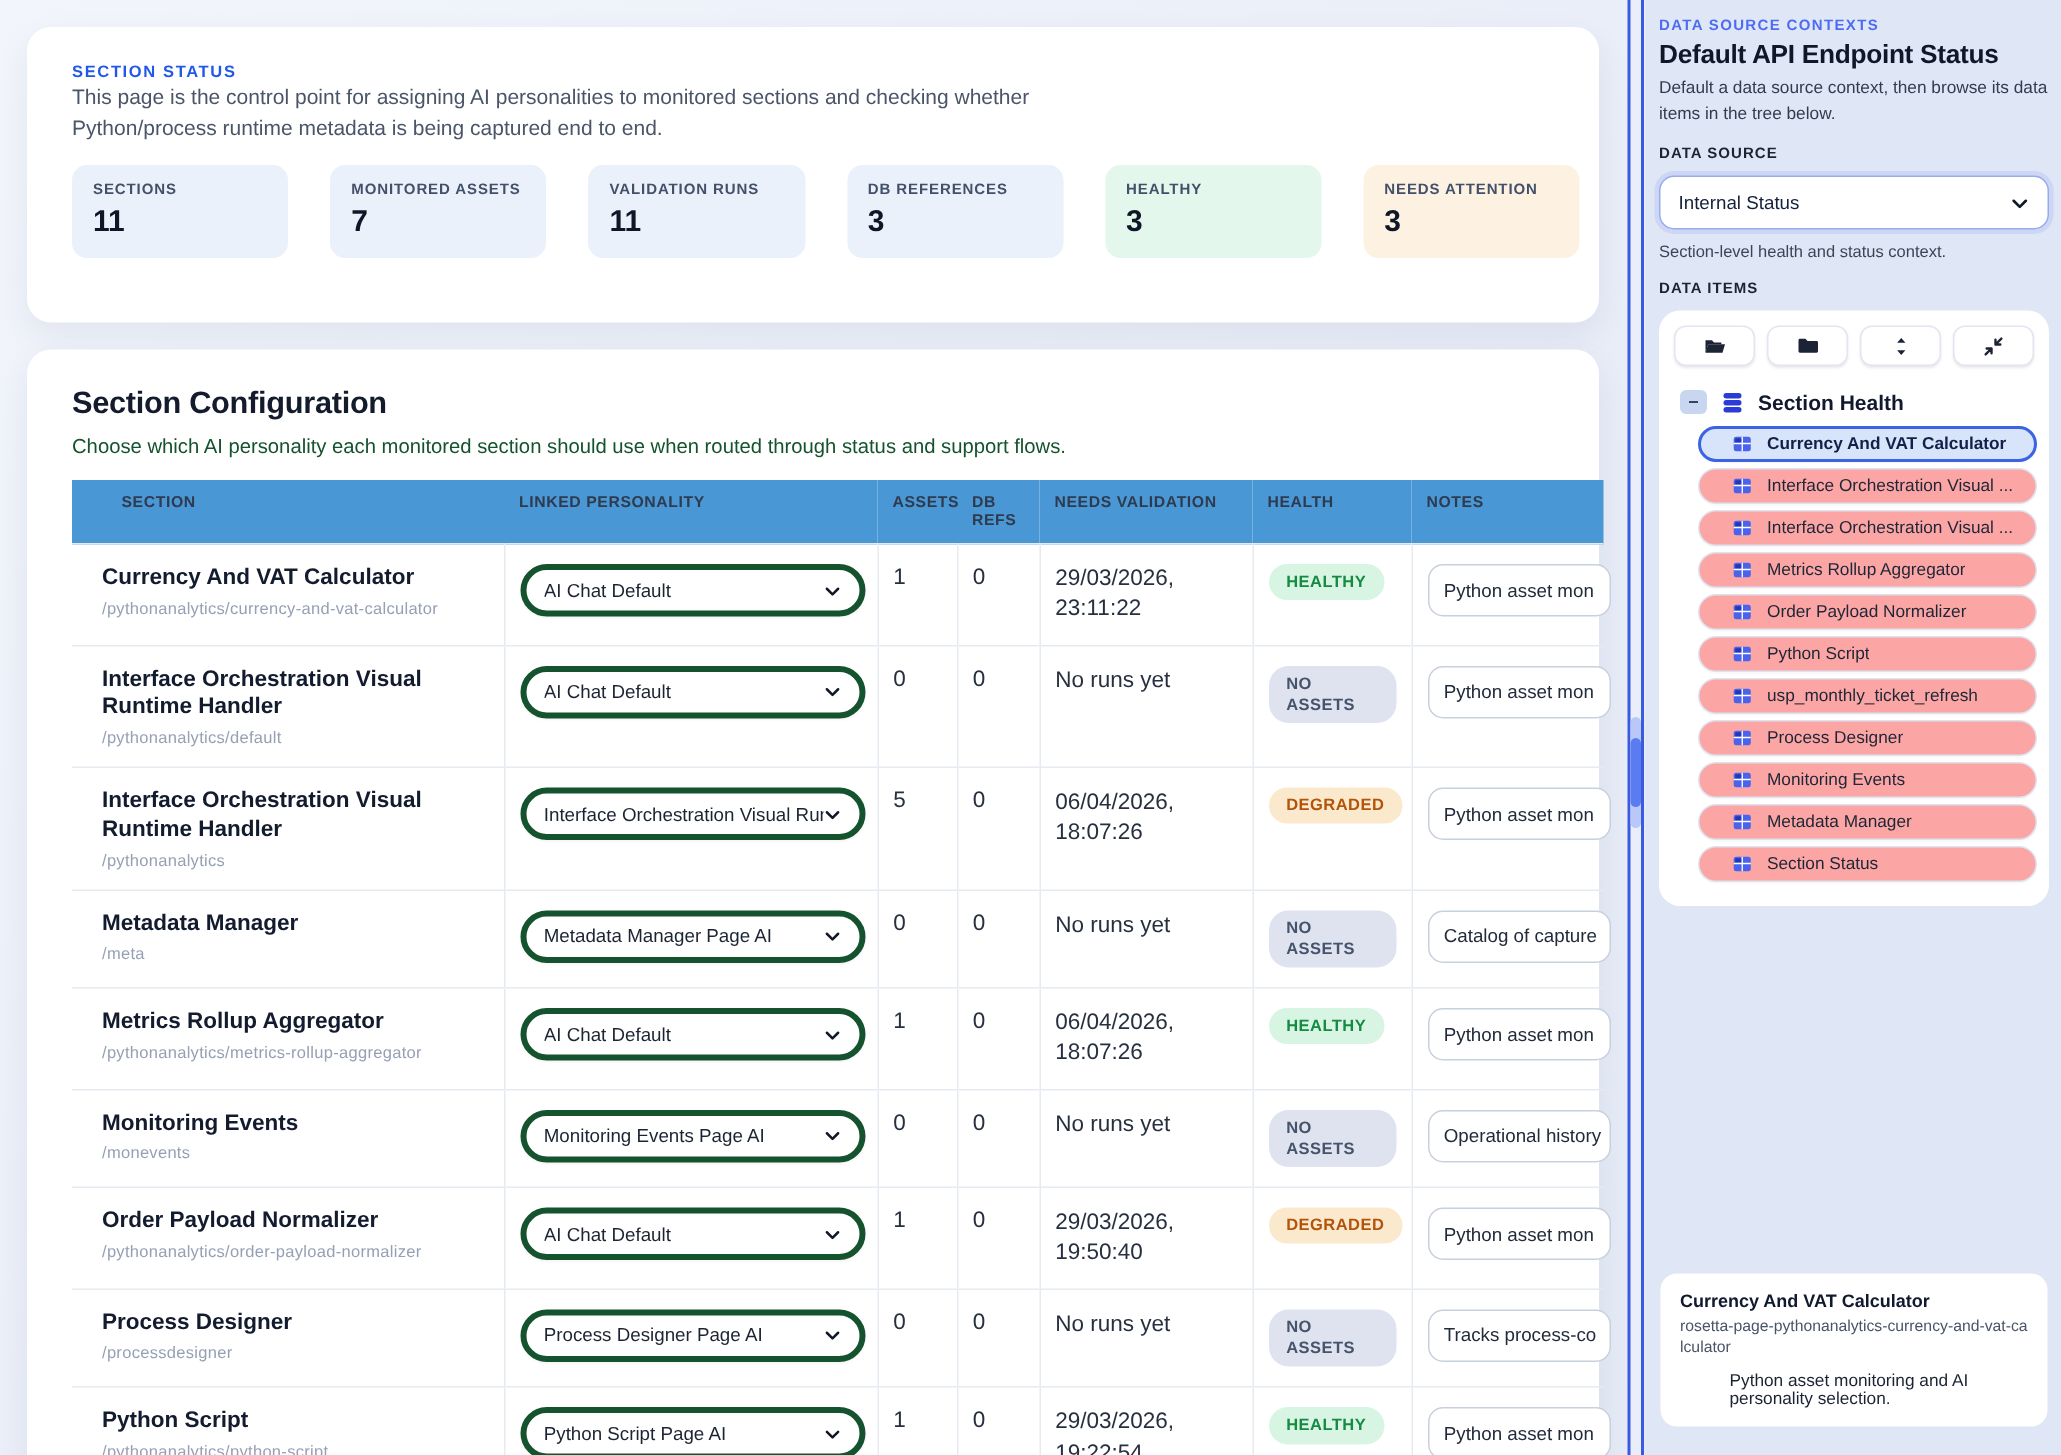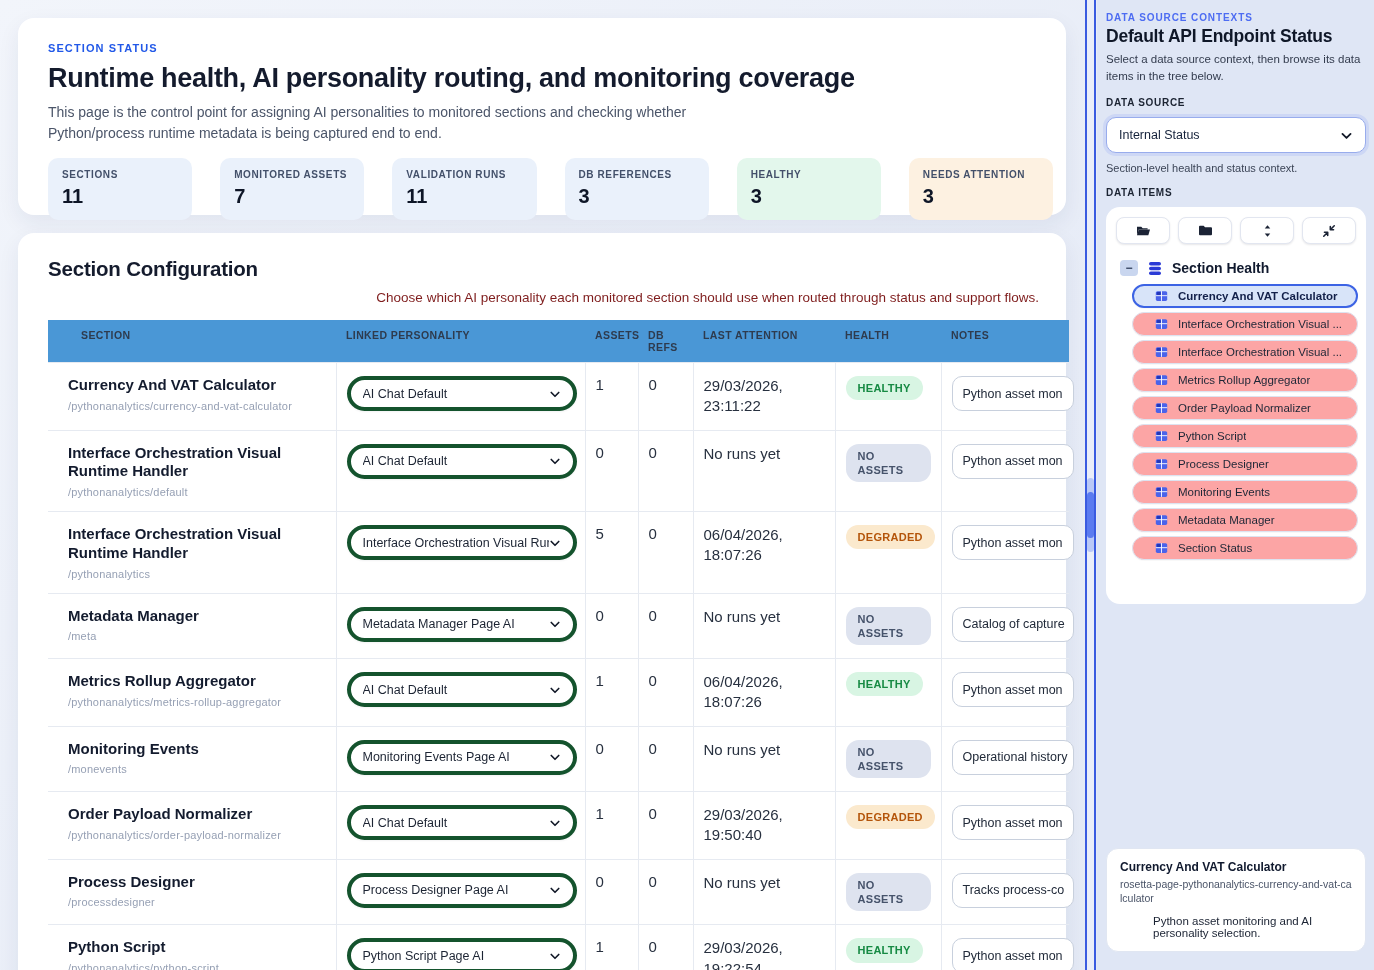--- a/index.html
+++ b/index.html
@@ -18,21 +18,21 @@
   .stats { display:flex; gap:28px; margin-top:14px; width:1005px; }
   .stat { flex:1; height:62px; border-radius:10px; padding:11px 14px; }
   .stat.blue   { background:#eaf1fb; }
   .stat.green  { background:#e3f7ec; }
   .stat.orange { background:#fdf1e1; }
   .stat-label { font-size:10px; font-weight:bold; letter-spacing:.6px; color:#43506a; }
   .stat-value { font-size:20px; font-weight:bold; color:#0e1627; margin-top:5px; }
 
   .config { position:absolute; left:18px; top:233px; width:1048px; height:780px; padding:24px 27px 0 30px; }
   .config h2 { font-size:20.5px; color:#141b2d; letter-spacing:-.2px; }
-  .config-sub { font-size:13.5px; color:#7f1d1d; margin:9px 0 15px;text-align:right; }
+  .config-sub { font-size:13.5px; color:#14532d; margin:9px 0 15px; }
 
   table { table-layout:fixed; width:1021px; border-collapse:collapse; }
   thead th { background:#4a97d6; color:#2e3b4e; font-size:10.5px; letter-spacing:.4px;
              text-align:left; font-weight:bold; padding:9px 10px 9px 10px; vertical-align:top; }
   thead th:first-child { padding-left:33px; }
   tbody td { border-top:1px solid #e6eaf1; border-right:1px solid #e6eaf1;
              padding:13px 10px; vertical-align:top; }
   tbody td:last-child { border-right:none; }
   tbody td:first-child { padding-left:20px; }
   .row-name { font-size:15px; font-weight:bold; color:#131b2e; line-height:1.25; }
@@ -101,21 +101,20 @@
 </style>
 </head>
 <body>
 
 <div class="app">
 
   <main class="main">
 
     <section class="card hero">
       <div class="eyebrow">SECTION STATUS</div>
-      <h1>Runtime health, AI personality routing, and monitoring coverage</h1>
       <p class="hero-sub">This page is the control point for assigning AI personalities to monitored sections and checking whether Python/process runtime metadata is being captured end to end.</p>
       <div class="stats" id="stats">
   <div class="stat blue">
     <div class="stat-label">SECTIONS</div>
     <div class="stat-value">11</div>
   </div>
 
   <div class="stat blue">
     <div class="stat-label">MONITORED ASSETS</div>
     <div class="stat-value">7</div>
@@ -155,21 +154,21 @@
             <col style="width:142px">
             <col style="width:106px">
             <col style="width:128px">
         </colgroup>
         <thead>
             <tr id="table-head">
               <th>SECTION</th>
               <th>LINKED PERSONALITY</th>
               <th>ASSETS</th>
               <th>DB REFS</th>
-              <th>LAST ATTENTION</th>
+              <th>NEEDS VALIDATION</th>
               <th>HEALTH</th>
               <th>NOTES</th>
             </tr>
           </thead>
         <tbody id="table-body">
   <tr>
     <td>
       <div class="row-name">Currency And VAT Calculator</div>
       <div class="row-path">/pythonanalytics/currency-and-vat-calculator</div>
     </td>
@@ -409,21 +408,21 @@
   </main>
 
   <div class="resizer">
     <div class="resizer-glow"></div>
     <div class="resizer-handle"></div>
   </div>
 
   <aside class="sidebar">
     <div class="sb-eyebrow">DATA SOURCE CONTEXTS</div>
     <div class="sb-title">Default API Endpoint Status</div>
-    <div class="sb-desc">Select a data source context, then browse its data items in the tree below.</div>
+    <div class="sb-desc">Default a data source context, then browse its data items in the tree below.</div>
 
     <div class="sb-label">DATA SOURCE</div>
     <div class="sb-select">
       <span class="sel-text">Internal Status</span>
       <span class="icon">
         <svg width="13" height="13" viewBox="0 0 16 16">
             <path d="M3 6l5 5 5-5" stroke="#111827" stroke-width="2.2" fill="none" stroke-linecap="round" stroke-linejoin="round"></path>
           </svg>
       </span>
     </div>
@@ -543,20 +542,31 @@
       <svg width="13" height="12" viewBox="0 0 16 14">
                 <rect x="1" y="1" width="14" height="12" rx="2" fill="#4a63ea"></rect>
                 <rect x="2.2" y="2.2" width="5" height="3.6" rx="1" fill="#2236b8"></rect>
                 <line x1="1" y1="6.6" x2="15" y2="6.6" stroke="#fff" stroke-width="1.1"></line>
                 <line x1="8" y1="1" x2="8" y2="13" stroke="#fff" stroke-width="1.1"></line>
               </svg>
     </span>
     <span class="ti-label">Python Script</span>
   </div>
 
+  <div class="tree-item">
+    <span class="icon">
+      <svg width="13" height="12" viewBox="0 0 16 14">
+                <rect x="1" y="1" width="14" height="12" rx="2" fill="#4a63ea"></rect>
+                <rect x="2.2" y="2.2" width="5" height="3.6" rx="1" fill="#2236b8"></rect>
+                <line x1="1" y1="6.6" x2="15" y2="6.6" stroke="#fff" stroke-width="1.1"></line>
+                <line x1="8" y1="1" x2="8" y2="13" stroke="#fff" stroke-width="1.1"></line>
+              </svg>
+    </span>
+    <span class="ti-label">usp_monthly_ticket_refresh</span>
+  </div>
 
   <div class="tree-item">
     <span class="icon">
       <svg width="13" height="12" viewBox="0 0 16 14">
                 <rect x="1" y="1" width="14" height="12" rx="2" fill="#4a63ea"></rect>
                 <rect x="2.2" y="2.2" width="5" height="3.6" rx="1" fill="#2236b8"></rect>
                 <line x1="1" y1="6.6" x2="15" y2="6.6" stroke="#fff" stroke-width="1.1"></line>
                 <line x1="8" y1="1" x2="8" y2="13" stroke="#fff" stroke-width="1.1"></line>
               </svg>
     </span>

